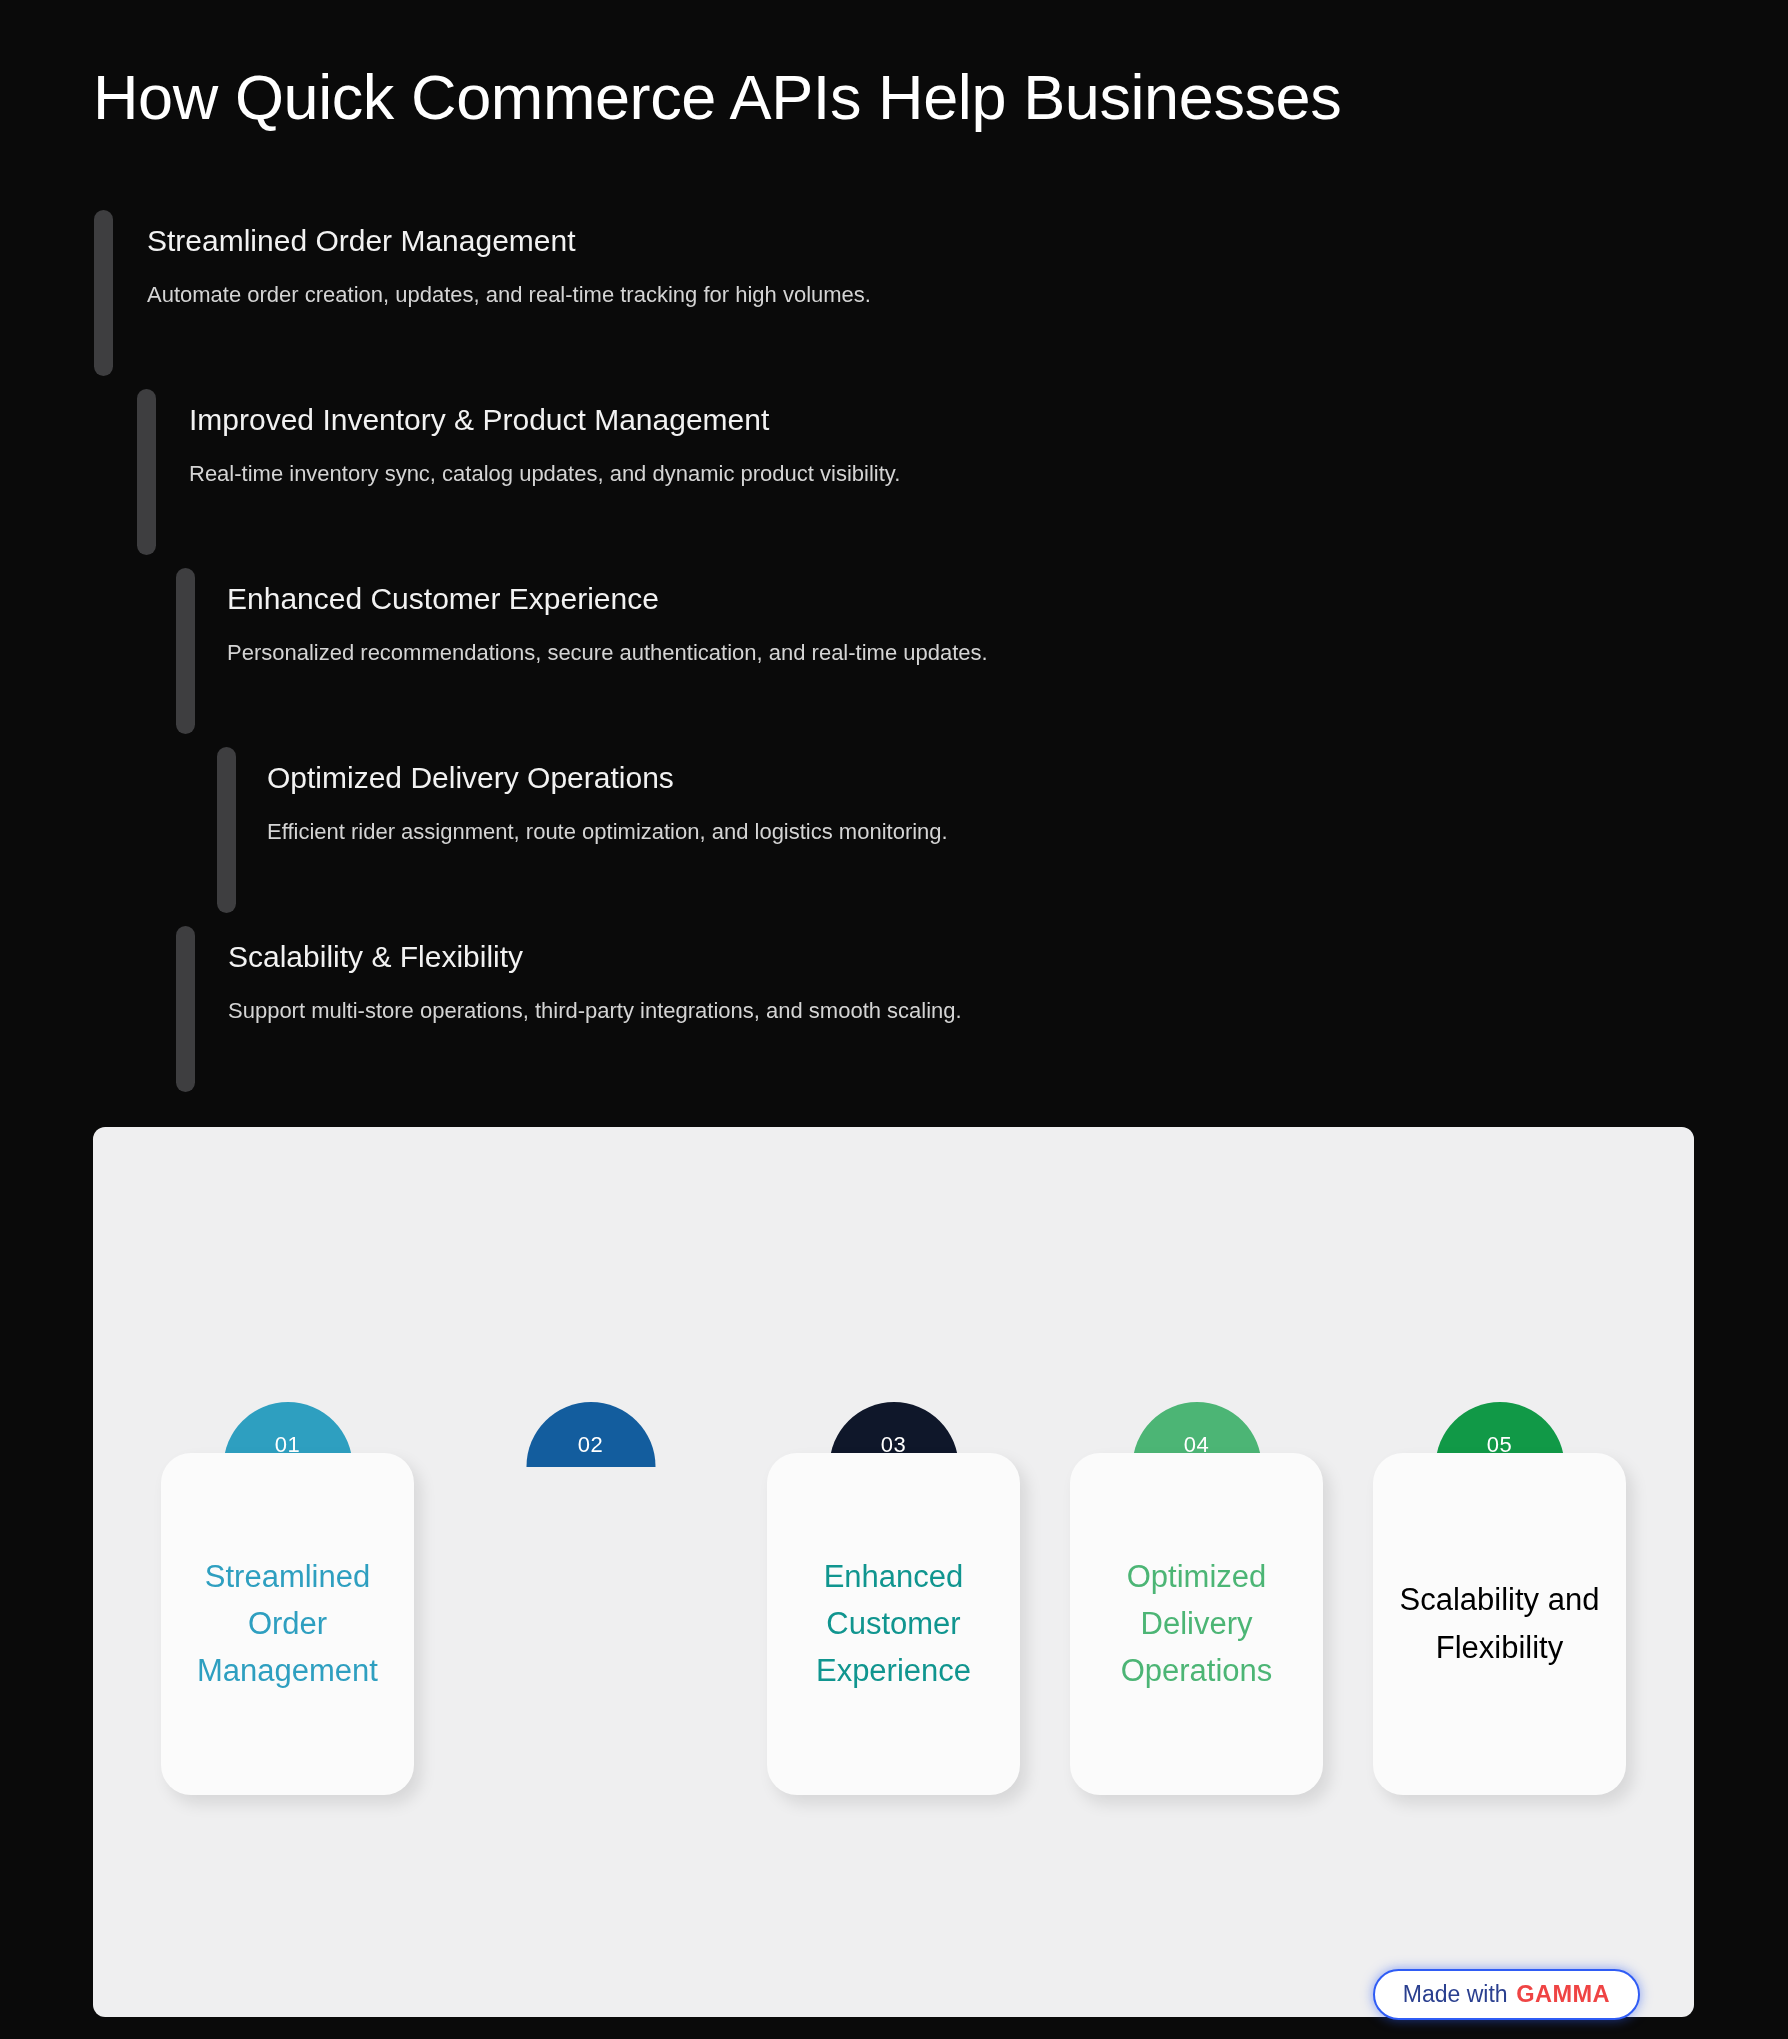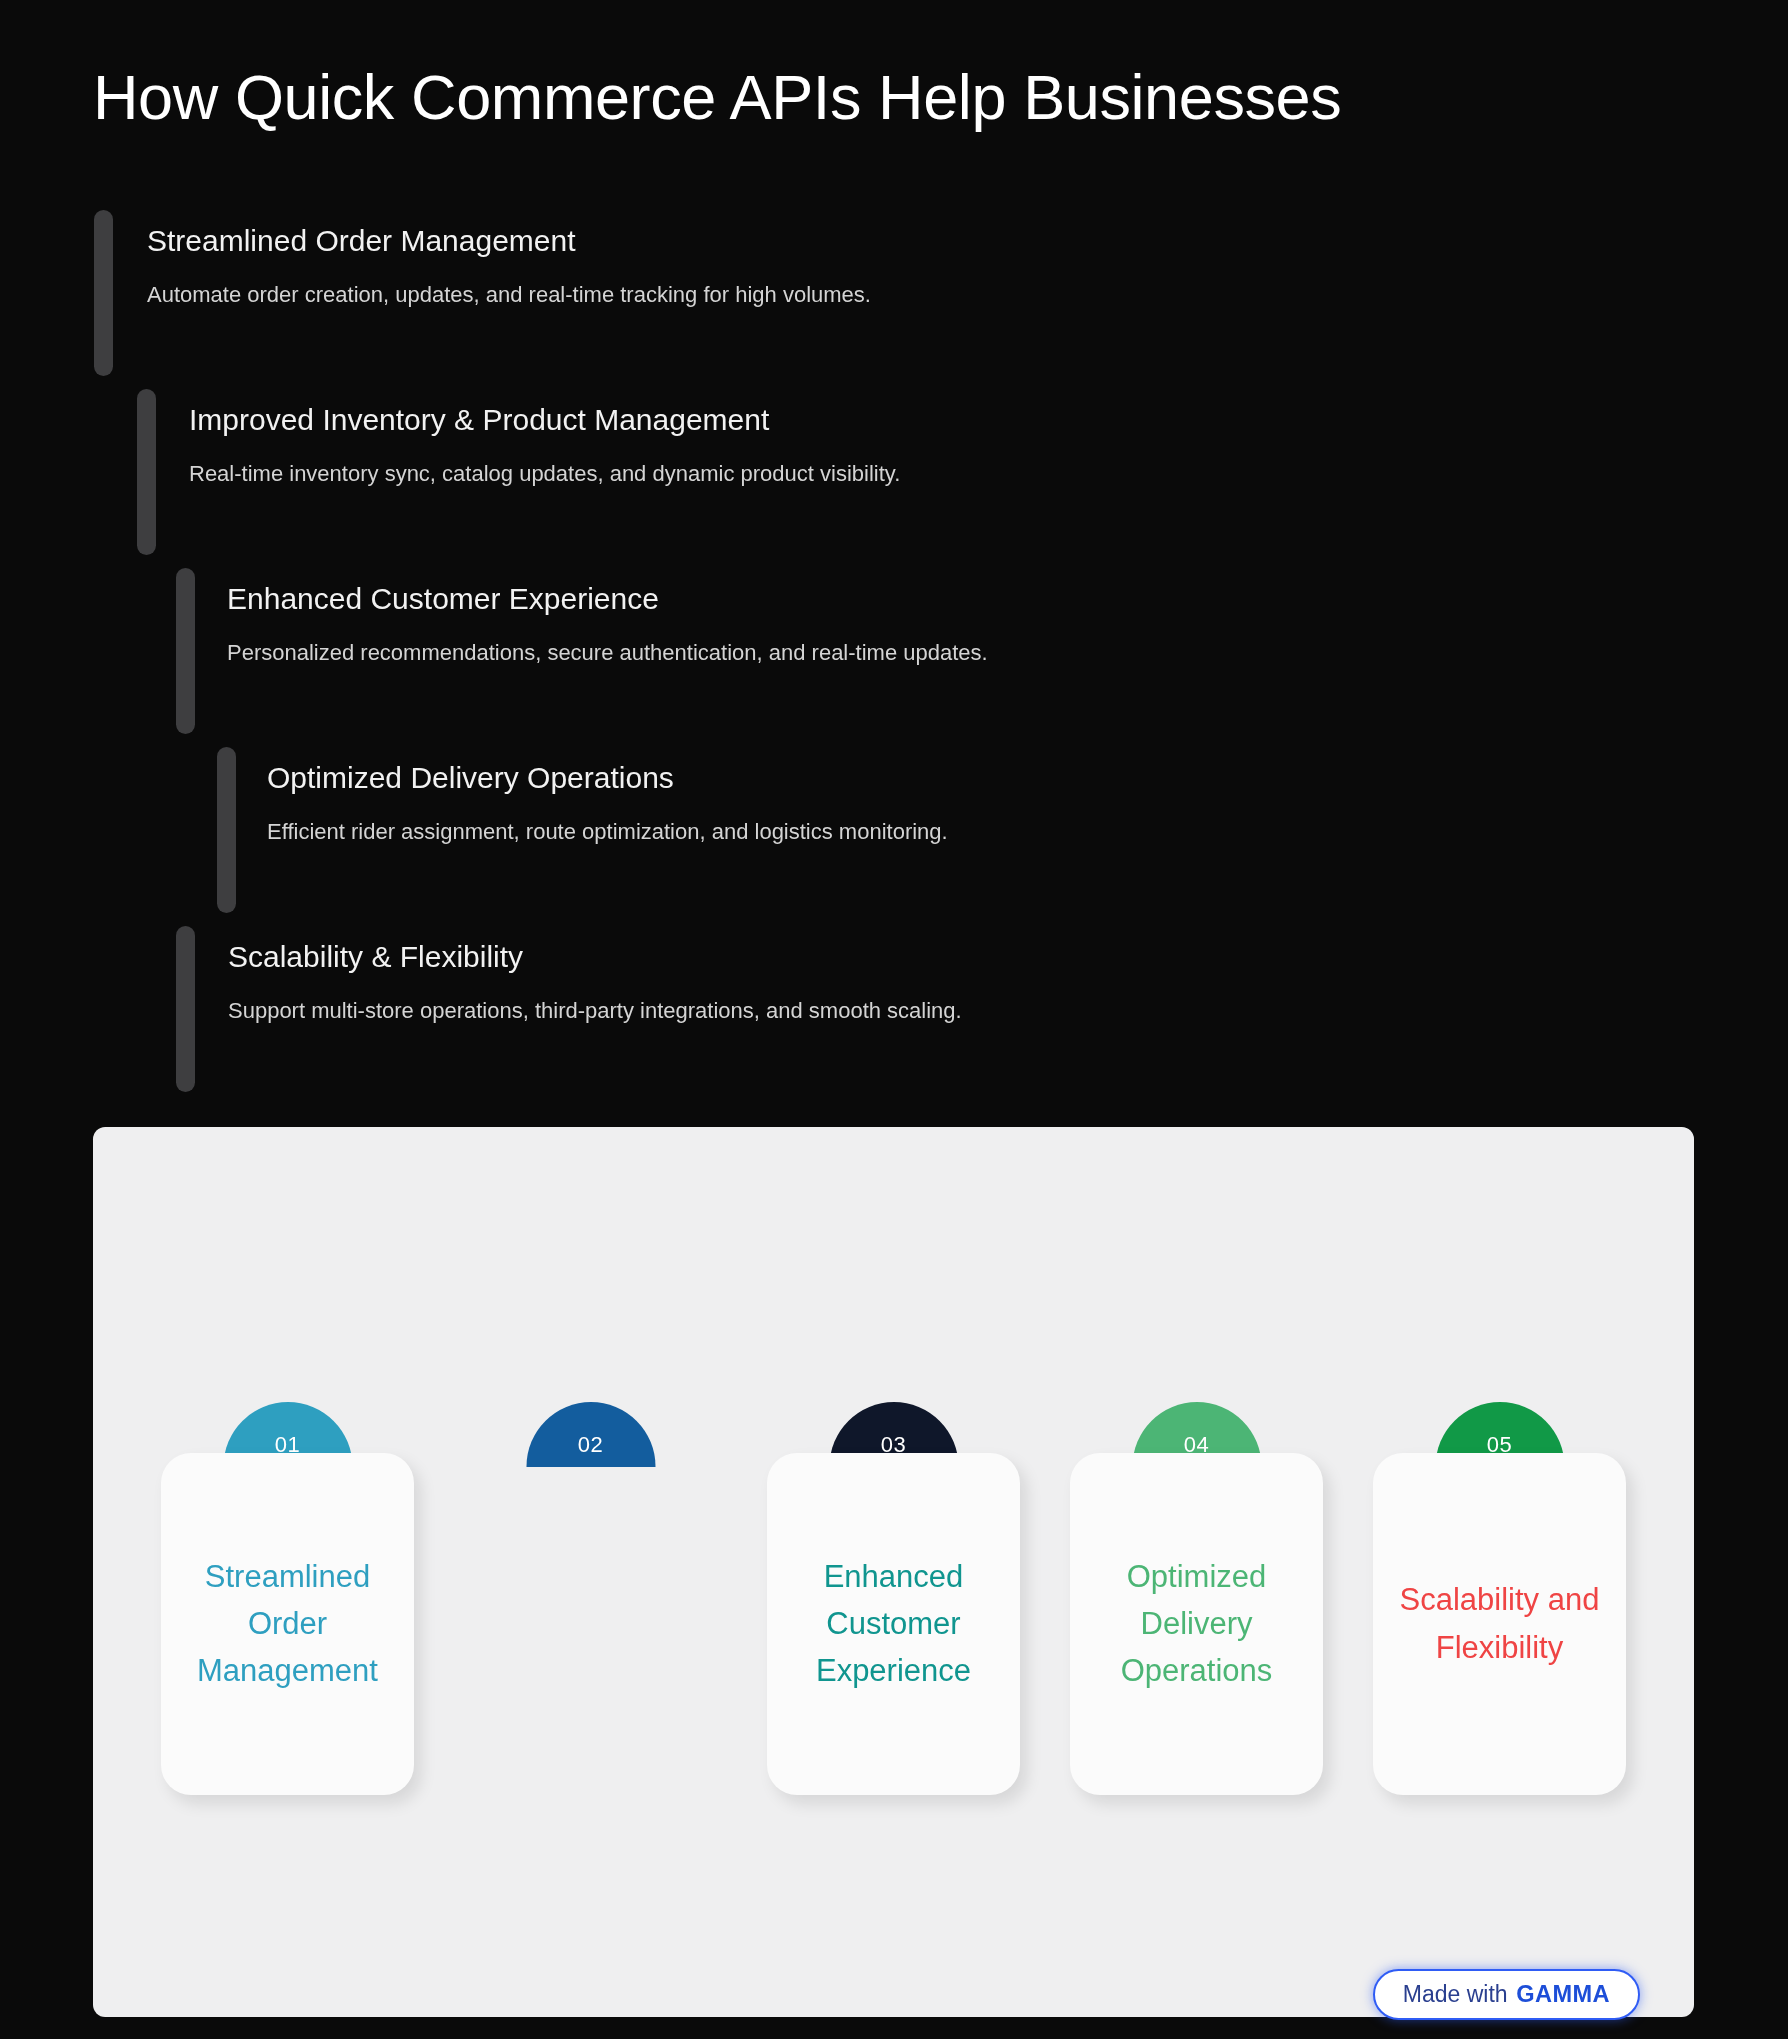--- a/index.html
+++ b/index.html
@@ -273,26 +273,26 @@
         <div class="card-body">
           <div class="card-title" style="color: rgb(76, 181, 117);">Optimized Delivery Operations</div>
         </div>
       </div>
 
       <div class="card-wrap">
         <div class="card-badge" style="background: rgb(17, 153, 71);">
           <span class="card-badge-label">05</span>
         </div>
         <div class="card-body">
-          <div class="card-title" style="color: #ef4444;">Scalability and Flexibility</div>
+          <div class="card-title" style="color: #000000;">Scalability and Flexibility</div>
         </div>
       </div>
 
     </div>
   </div>
 
   <div class="gamma-badge" style="border-color: rgb(47, 92, 245);">
     <span class="gamma-made">Made with</span>
-    <span class="gamma-word" style="color: #1d4ed8;">GAMMA</span>
+    <span class="gamma-word" style="color: #ef4444;">GAMMA</span>
   </div>
 
 </div>
 
 
 </body></html>

